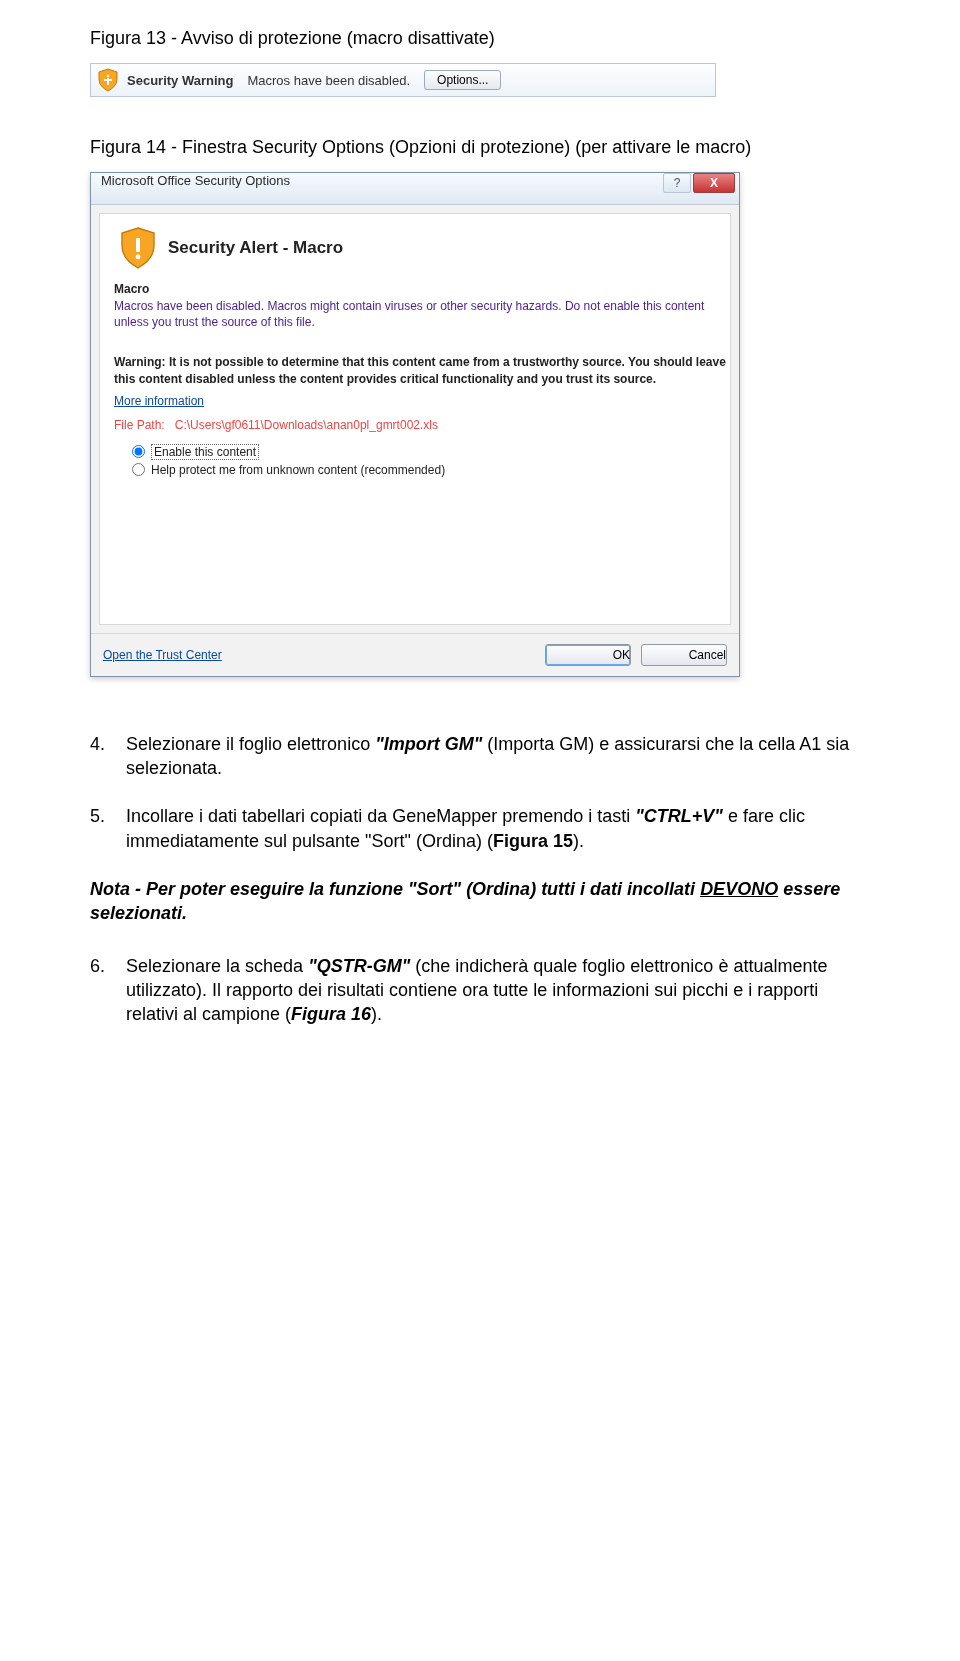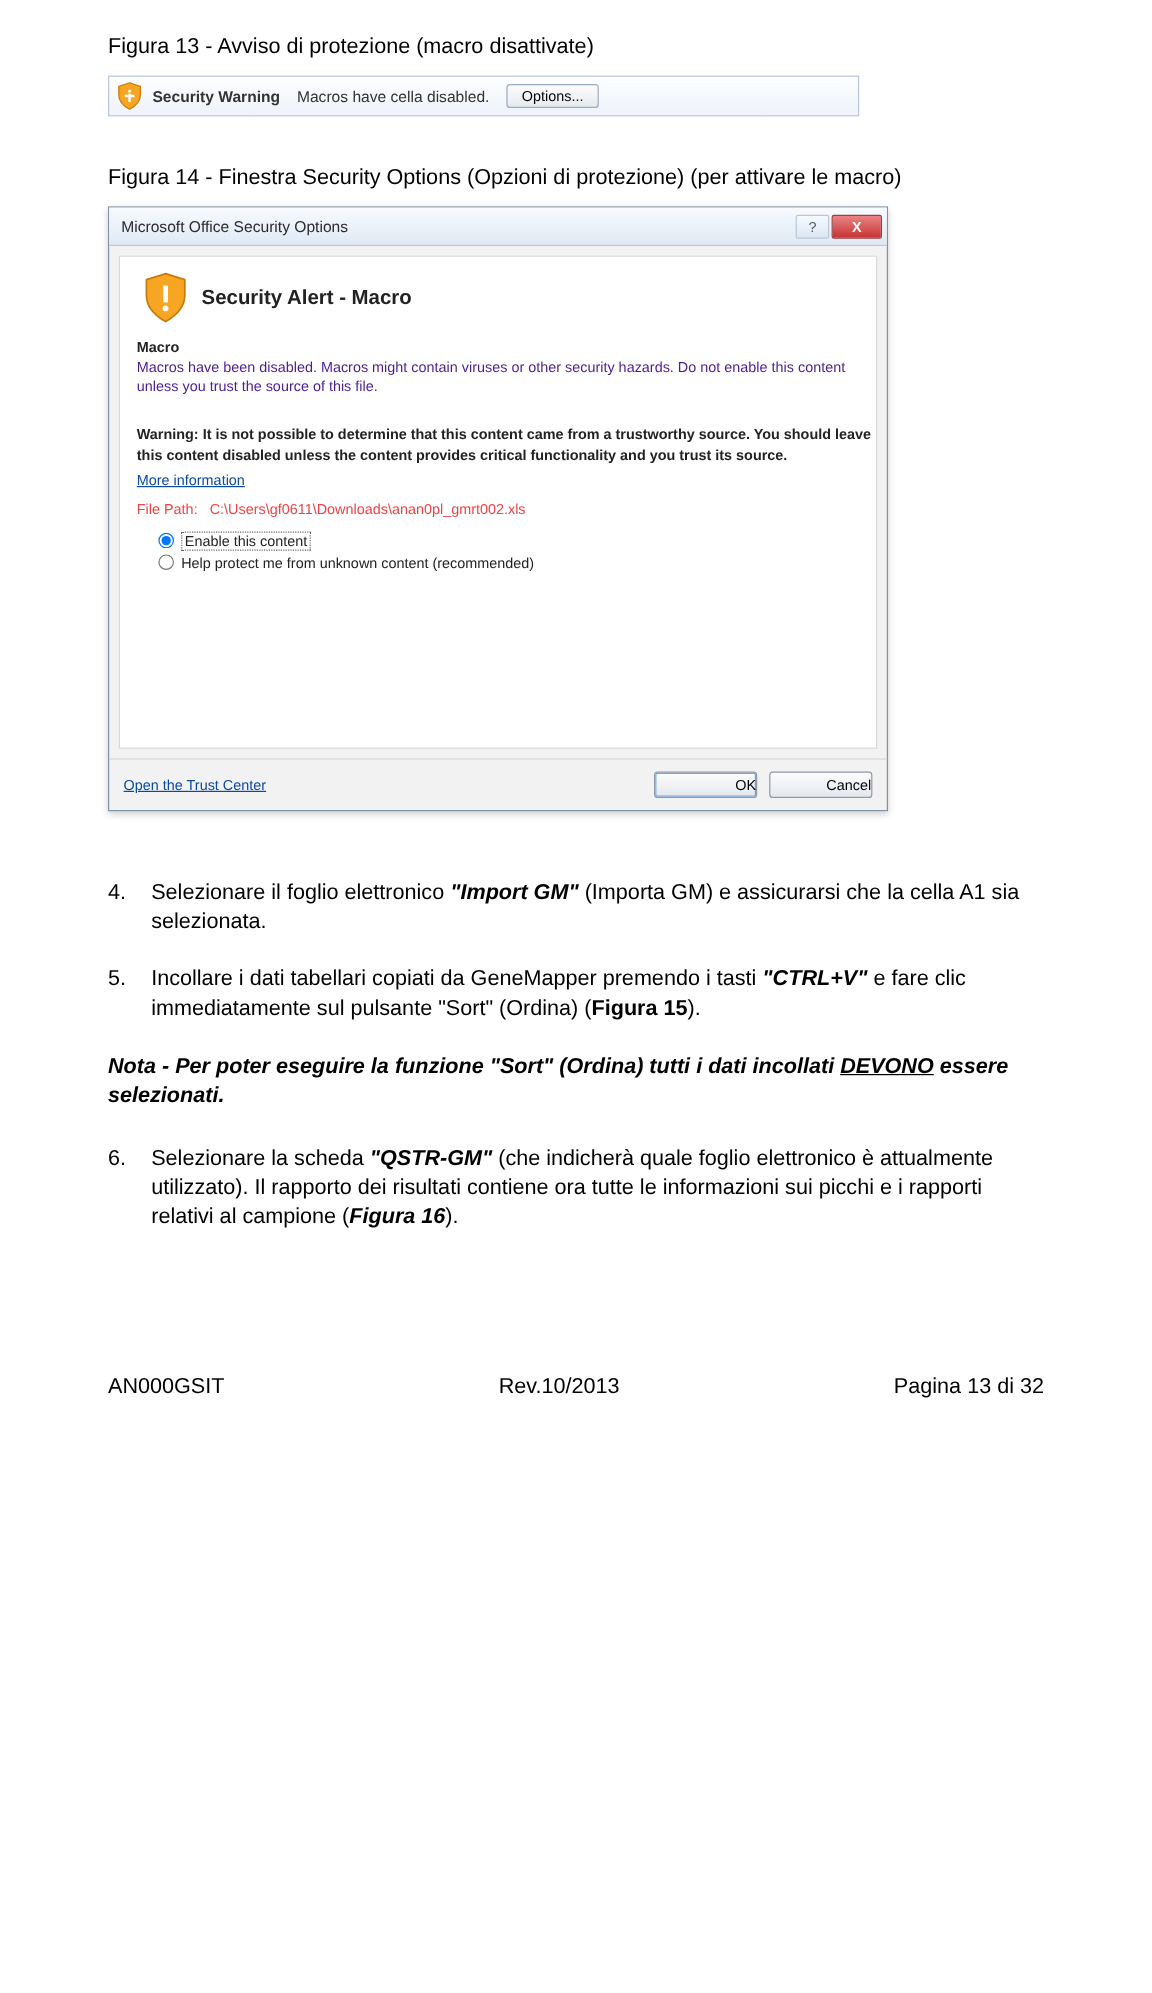--- a/index.html
+++ b/index.html
@@ -10,21 +10,21 @@
   
   .sec-bar { border: 1px solid #b8c6d8; background: linear-gradient(#fdfeff,#eef3fa); height: 34px; display: flex; align-items: center; padding: 0 6px; width: 626px; margin-bottom: 40px; }
   .sec-bar .shield { width: 22px; height: 24px; margin-right: 8px; position: relative; }
   .sec-bar .shield svg { width: 22px; height: 24px; }
   .sec-bar .bold { font-weight: bold; font-size: 13px; color: #333; margin-right: 14px; }
   .sec-bar .msg { font-size: 13px; color: #333; margin-right: 14px; }
   .sec-bar .opt-btn { border: 1px solid #9aaabf; background: linear-gradient(#fdfdfd,#e5e9ef); border-radius: 3px; font-size: 12px; padding: 2px 12px; cursor: pointer; }
 
   
   .dialog { width: 650px; border: 1px solid #7d93a8; background: #f2f2f2; box-shadow: 0 2px 6px rgba(0,0,0,.2); margin-bottom: 55px; position: relative; font-family: "Segoe UI", Tahoma, sans-serif; }
-  .dialog-titlebar { height: 32px; background: linear-gradient(#f7fbff,#dfe8f3); border-bottom: 1px solid #c0c7d0; display: flex; align-items: center; padding: 0 4px 0 10px; font-size: 13px; color: #2b2b2b; }
+  .dialog-titlebar { height: 32px; background: linear-gradient(#f7fbff,#dfe8f3); border-bottom: 1px solid #c0c7d0; display: flex; padding: 0 4px 0 10px; font-size: 13px; color: #2b2b2b; }
   .dialog-titlebar .spacer { flex: 1; }
   .title-btn { width: 28px; height: 20px; margin-left: 2px; border-radius: 2px; display: flex; align-items: center; justify-content: center; font-size: 12px; }
   .title-btn.help { border: 1px solid #b8c6d8; background: linear-gradient(#f7faff,#dce6f2); color: #4a5a6a; }
   .title-btn.close { border: 1px solid #9e3f3f; background: linear-gradient(#e98383,#c73434); color: #fff; font-weight: bold; width: 42px; }
   .dialog-body { background: #fff; margin: 8px; border: 1px solid #d8d8d8; padding: 12px 4px 14px 14px; }
   .alert-head { display: flex; align-items: center; margin-bottom: 12px; }
   .alert-head .bigshield { width: 40px; height: 44px; margin: 0 10px 0 4px; }
   .alert-head .bigshield svg { width: 40px; height: 44px; }
   .alert-head .atitle { font-weight: bold; font-size: 17px; color: #222; }
   .macro-sec { font-weight: bold; font-size: 12px; color: #222; margin-bottom: 2px; }
@@ -65,21 +65,21 @@
     <span class="shield">
       <svg viewBox="0 0 22 24">
           <path d="M11 1 L20 4 V11 C20 17 15 21 11 23 C7 21 2 17 2 11 V4 Z" fill="#f6a623" stroke="#c9780a" stroke-width="1"></path>
           <path d="M7 12 h8" stroke="#fff" stroke-width="2"></path>
           <path d="M11 8 v8" stroke="#fff" stroke-width="2" opacity="0"></path>
           <circle cx="11" cy="8" r="1.2" fill="#fff"></circle>
           <rect x="10" y="10" width="2" height="7" fill="#fff"></rect>
         </svg>
     </span>
     <span class="bold">Security Warning</span>
-    <span class="msg">Macros have cella disabled.</span>
+    <span class="msg">Macros have been disabled.</span>
     <button class="opt-btn">Options...</button>
   </div>
 
   <p class="caption">Figura 14 - Finestra Security Options (Opzioni di protezione) (per attivare le macro)</p>
 
   <div class="dialog">
     <div class="dialog-titlebar">
       <span>Microsoft Office Security Options</span>
       <span class="spacer"></span>
       <span class="title-btn help">?</span>
@@ -142,19 +142,14 @@
 
   <ol class="num-list">
     <li class="num-item">
       <span class="num">6.</span>
       <span class="body">
         <span>Selezionare la scheda </span><span class="italic-bold">"QSTR-GM"</span><span> (che indicherà quale foglio elettronico è attualmente utilizzato). Il rapporto dei risultati contiene ora tutte le informazioni sui picchi e i rapporti relativi al campione (</span><span class="italic-bold">Figura 16</span><span>).</span>
       </span>
     </li>
   </ol>
 
-  <div class="page-footer">
-    <span>AN000GSIT</span>
-    <span>Rev.10/2013</span>
-    <span>Pagina 13 di 32</span>
-  </div>
 
 </div>
 
 </body></html>

